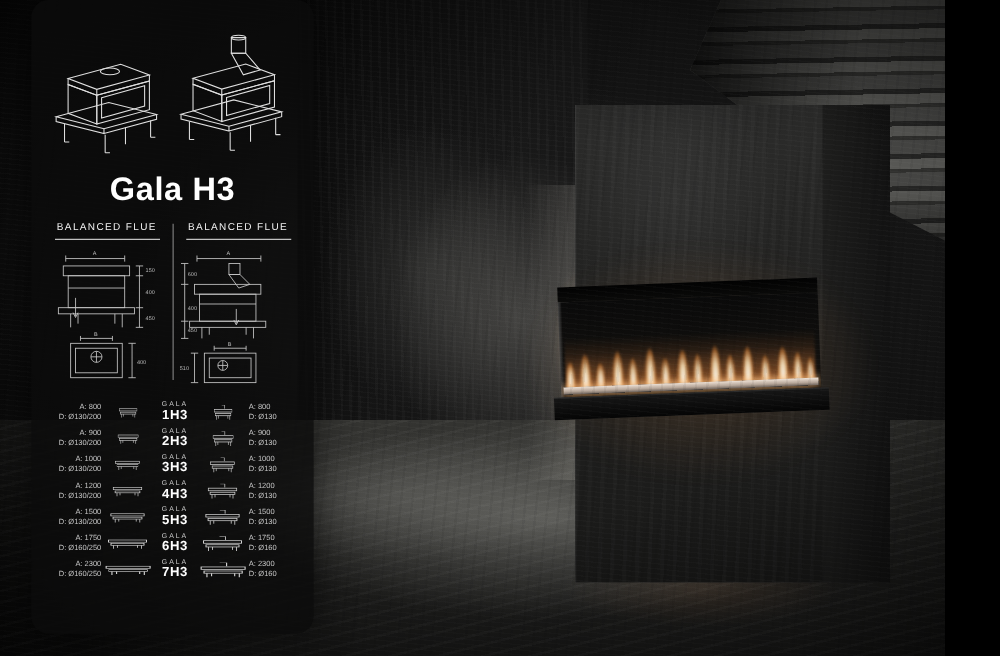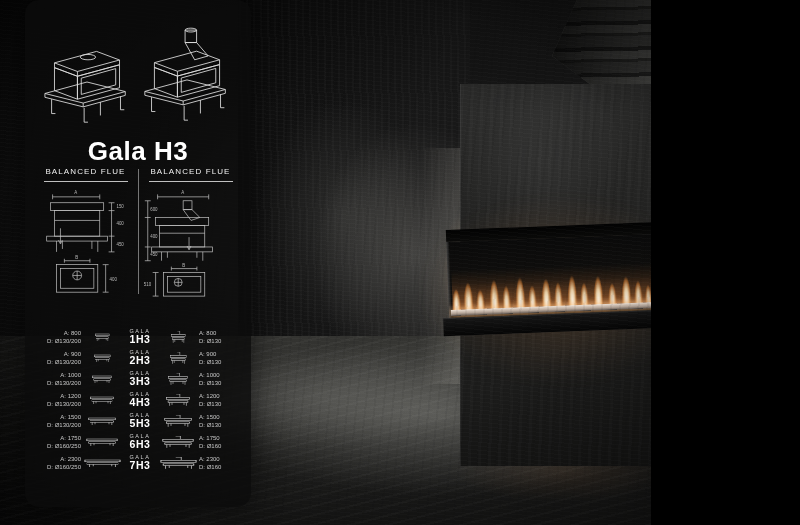--- a/index.html
+++ b/index.html
@@ -1,16 +1,16 @@
 <!DOCTYPE html>
 <html><head>
 <meta charset="utf-8">
 <style>
   html,body{margin:0;padding:0;background:#000;}
-  .stage{position:relative;width:651px;height:525px;overflow:hidden;
+  .stage{position:relative;width:756px;height:525px;overflow:hidden;
          font-family:"Liberation Sans",sans-serif;background:#121212;}
   .layer{position:absolute;pointer-events:none;}
 
   
   .bg-base{inset:0;background:
     radial-gradient(420px 300px at 390px 270px, rgba(105,105,102,.32), transparent 70%),
     radial-gradient(300px 220px at 320px 210px, rgba(82,82,80,.28), transparent 72%),
     linear-gradient(115deg, rgba(0,0,0,.5), transparent 55%),
     linear-gradient(#171717,#101010);}
   .ceiling{left:552px;top:0;width:248px;height:215px;
@@ -85,30 +85,30 @@
     linear-gradient(rgba(0,0,0,.35), transparent 22%);}
 
   
   .panel{position:absolute;left:25px;top:0;width:226px;height:507px;
     background:rgba(11,11,11,.82);border-radius:14px;box-shadow:0 0 30px rgba(0,0,0,.55);
     color:#e8e8e8;padding:0 8px;box-sizing:border-box;}
   .drawings{display:flex;justify-content:center;align-items:flex-end;gap:10px;margin-top:26px;height:104px;}
   .wire{display:block;}
   .wire path,.wire rect,.wire ellipse{stroke:#dedede;stroke-width:.9;fill:none;}
   .ptitle{margin:6px 0 0;text-align:center;font-size:26px;font-weight:bold;letter-spacing:.5px;color:#fff;}
-  .spec{position:relative;}
+  .spec{position:relative;margin-top:10px;}
   .spec::before{content:"";position:absolute;left:50%;top:2px;bottom:8px;width:1px;background:rgba(205,205,205,.55);}
   .heads{display:flex;}
   .head{flex:1;text-align:center;font-size:8px;letter-spacing:1.1px;color:#f0f0f0;}
   .head .txt{display:inline-block;padding-bottom:5px;border-bottom:1px solid rgba(225,225,225,.85);min-width:84px;}
   .diagrams{display:flex;justify-content:space-around;margin-top:6px;}
   .diag{display:block;}
   .diag path,.diag rect,.diag circle{stroke:#c6c6c6;stroke-width:.7;fill:none;}
   .diag text{fill:#b8b8b8;font-size:4.5px;font-family:"Liberation Sans",sans-serif;}
-  .rows{margin-top:25px;}
+  .rows{margin-top:8px;}
   .row{display:grid;grid-template-columns:50px 38px 38px 38px 46px;align-items:center;height:21px;}
   .dl,.dr{font-size:6px;color:#c6c6c6;line-height:1.3;}
   .dl{text-align:right;padding-right:2px;}
   .dr{text-align:left;padding-left:2px;}
   .dl span,.dr span{display:block;}
   .model{text-align:center;}
   .model .g{display:block;font-size:5.5px;letter-spacing:1.6px;color:#cfcfcf;line-height:1;}
   .model .m{display:block;font-size:10.5px;font-weight:bold;color:#fff;letter-spacing:.5px;line-height:1.1;}
   .icell{display:flex;justify-content:center;align-items:center;}
   .bi{height:9px;}

